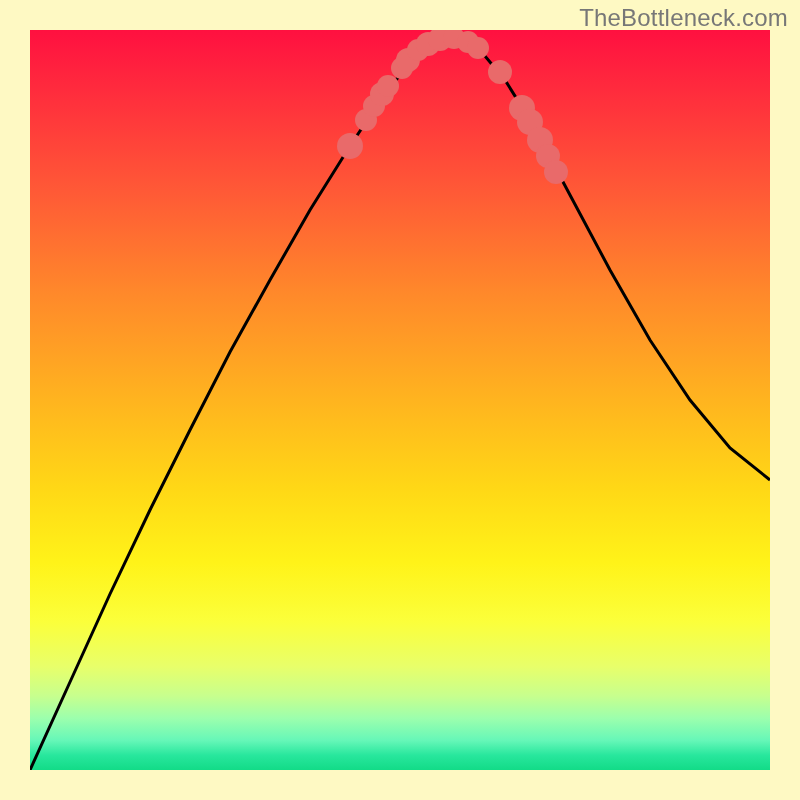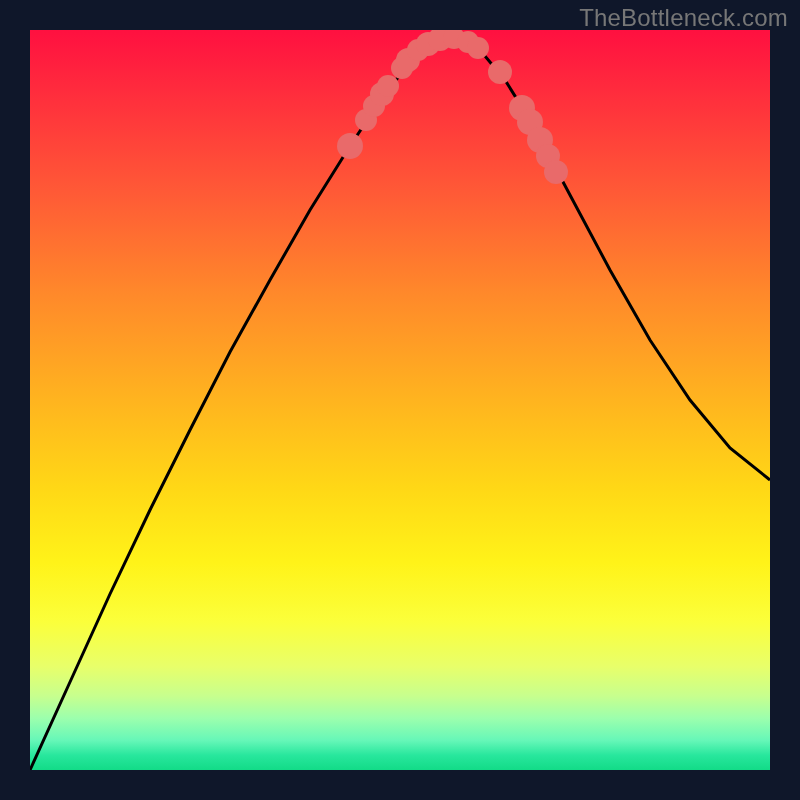--- a/index.html
+++ b/index.html
@@ -10,21 +10,21 @@
     background: #000;
     overflow: hidden;
     font-family: Arial, Helvetica, sans-serif;
   }
   .frame {
     position: absolute;
     left: 0;
     top: 0;
     width: 800px;
     height: 800px;
-    background: #0f172a;
+    background: #fef9c3;
   }
   .plot-area {
     position: absolute;
     left: 30px;
     top: 30px;
     width: 740px;
     height: 740px;
     overflow: hidden;
     
     background: linear-gradient(

